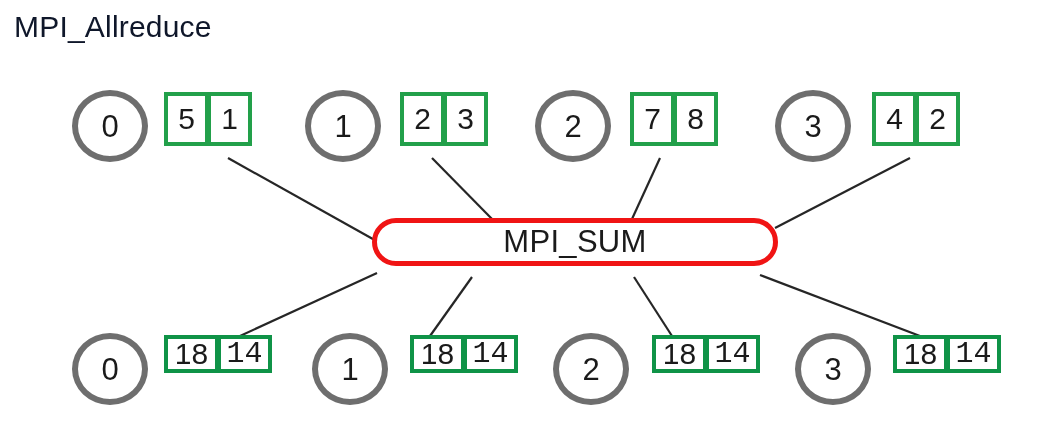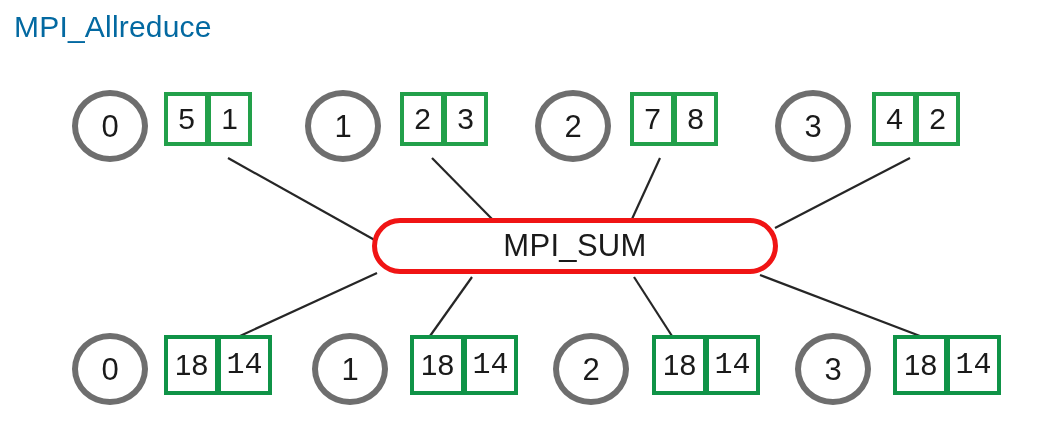--- a/index.html
+++ b/index.html
@@ -15,21 +15,21 @@
     width: 1046px;
     height: 448px;
     background: #ffffff;
     overflow: hidden;
   }
   #title {
     position: absolute;
     left: 14px;
     top: 10px;
     font-size: 30px;
-    color: #0369a1;
+    color: #0f172a;
     letter-spacing: 0.2px;
     white-space: nowrap;
   }
   #edges {
     position: absolute;
     left: 0;
     top: 0;
     width: 1046px;
     height: 448px;
   }
@@ -59,29 +59,29 @@
     background: #ffffff;
     display: flex;
     align-items: center;
     justify-content: center;
     font-size: 30px;
     color: #1a1a1a;
     line-height: 1;
   }
   .buf.top .cell { width: 45px; height: 54px; }
   .buf.top .cell + .cell { margin-left: -2px; }
-  .buf.bottom .cell { width: 55px; height: 60px; border-color: #0f9347; }
+  .buf.bottom .cell { width: 55px; height: 38px; border-color: #0f9347; }
   .buf.bottom .cell + .cell { margin-left: -2px; font-family: Liberation Mono, monospace; }
 
   #op-node {
     position: absolute;
     left: 372px;
     top: 218px;
     width: 406px;
-    height: 56px;
+    height: 48px;
     box-sizing: border-box;
     border: 5px solid #f01414;
     border-radius: 28px;
     background: #ffffff;
     display: flex;
     align-items: center;
     justify-content: center;
     font-size: 31px;
     color: #1a1a1a;
     letter-spacing: 0.3px;

